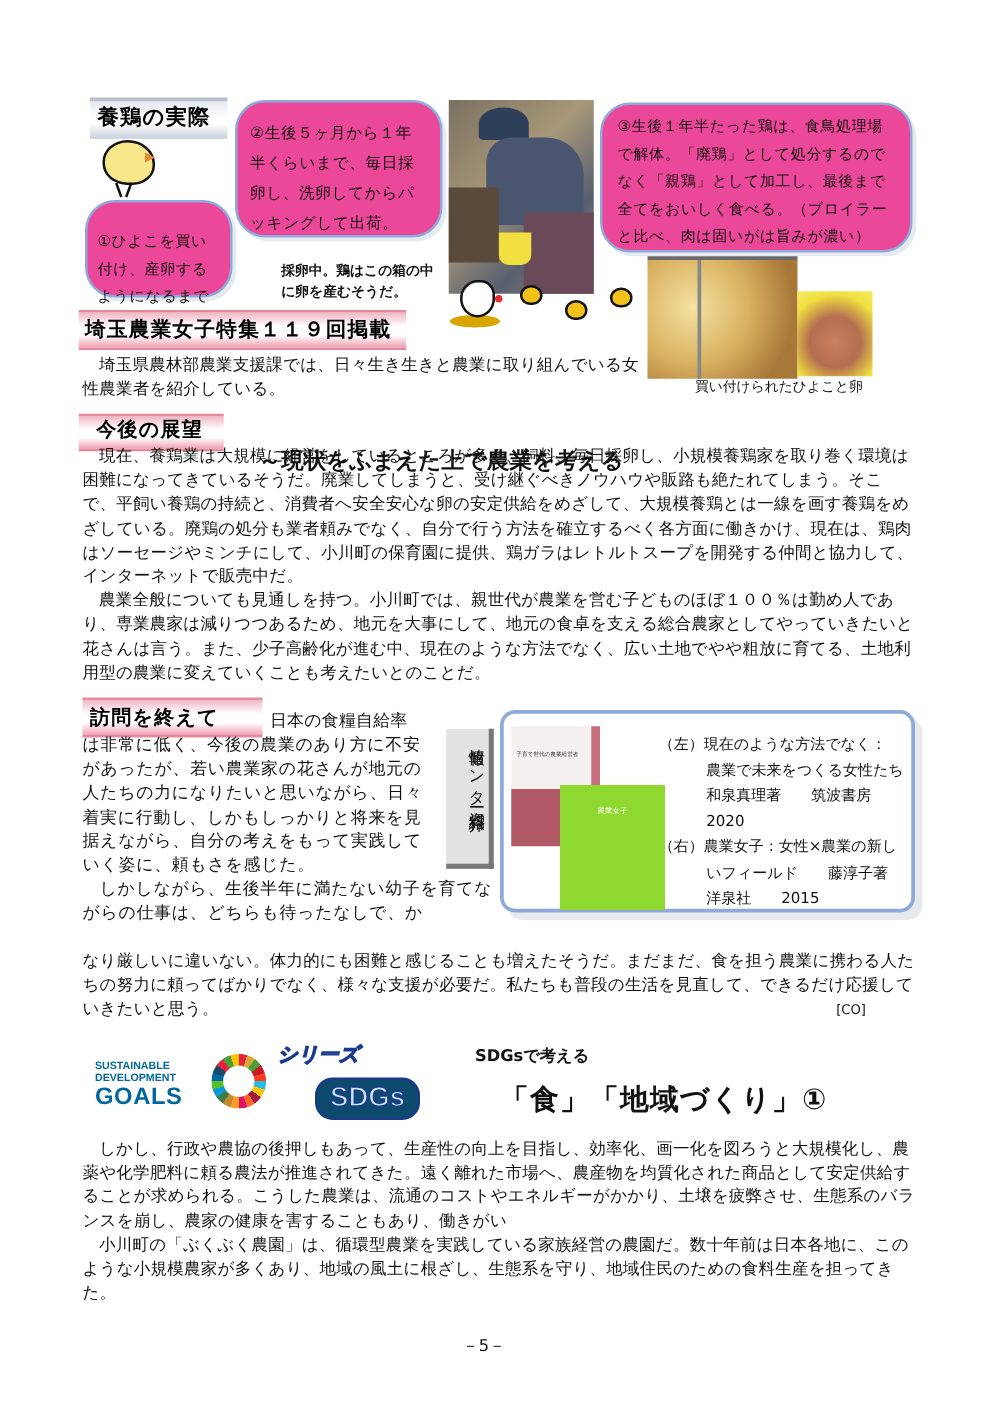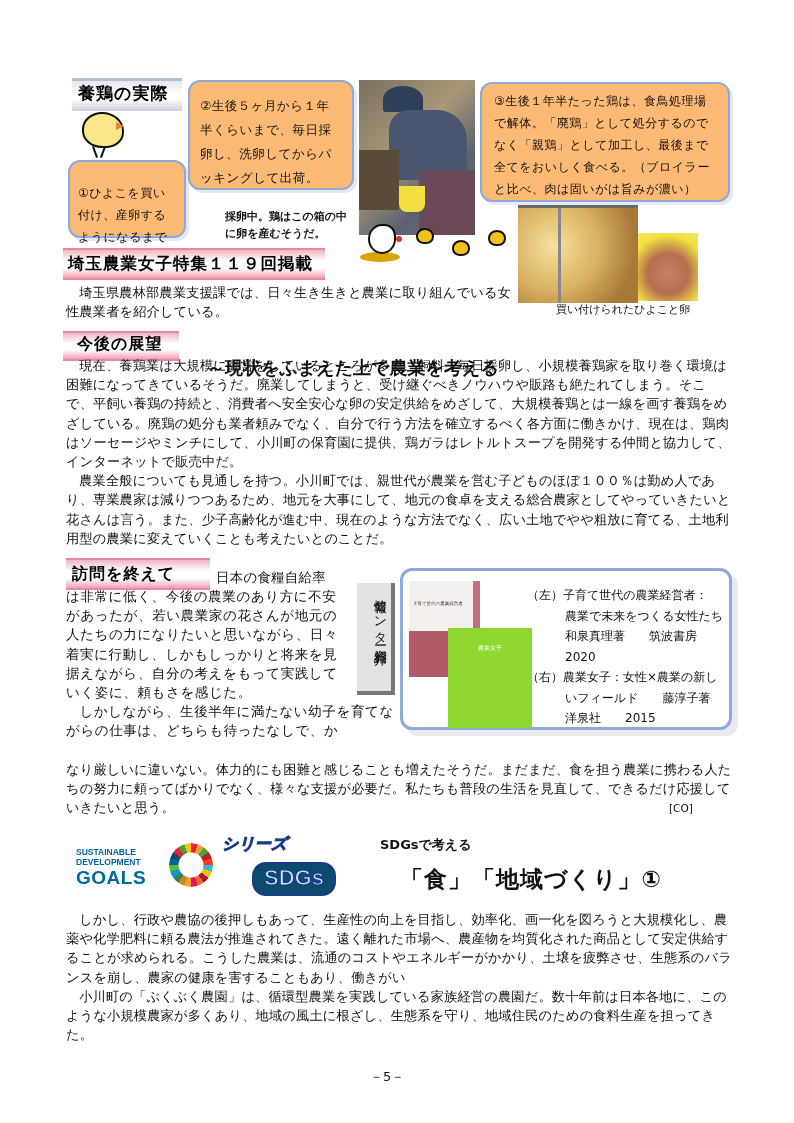--- a/index.html
+++ b/index.html
@@ -10,21 +10,21 @@
   .body-text p { margin:0; text-indent:1em; }
   .body-text p.noindent { text-indent:0; }
 
   
   .hbar-blue { background:linear-gradient(#e4e8f0 0%, #ffffff 45%, #ffffff 60%, #c9cfdb 100%);
                border-top:3px solid #b8c0d0; }
   .hbar-pink { background:linear-gradient(#f0b6c2 0%, #ffffff 40%, #ffffff 65%, #ef9fb2 100%);
                border-top:2px solid #e78aa0; border-bottom:2px solid #e78aa0; }
   .heading { font-weight:bold; font-size:17px; letter-spacing:1px; color:#000; white-space:nowrap; }
 
-  .bubble { border:2px solid #8eaadb; border-radius:12px; background:#fdba74;
+  .bubble { border:2px solid #8eaadb; border-radius:24px; background:#ec4899;
             box-shadow:3px 3px 0 #e6e9ee; font-size:12px; line-height:22px; padding:6px 10px;
             letter-spacing:0.5px; box-sizing:border-box; }
 
   .photo { background:linear-gradient(135deg,#7a7060,#a89878 40%,#5a6070 70%,#8a7a68); }
   .chicks { background:radial-gradient(circle at 30% 40%,#f6e2a0,#d8b060 45%,#a87838 80%); }
   .eggs { background:radial-gradient(circle at 50% 60%,#c98060,#b46e50 40%,#f0e040 75%,#f6ea60); }
 
   .chick { position:absolute; width:14px; height:12px; background:#f2c21a; border-radius:50% 50% 45% 45%;
            border:2px solid #111; }
   .hen { position:absolute; width:24px; height:26px; background:#fff; border:2px solid #111;
@@ -134,21 +134,21 @@
 <div class="abs info-tab" style="left:357px;top:583px;width:38px;height:112px;">情報センター資料紹介</div>
 
 <div class="abs bookbox" style="left:400px;top:568px;width:332px;height:162px;">
   <div class="abs book-left" style="left:6px;top:10px;width:64px;height:96px;">
     <div style="font-size:4.5px;color:#333;padding:20px 4px 0;">子育て世代の農業経営者</div>
   </div>
   <div class="abs book-right" style="left:45px;top:57px;width:84px;height:100px;">
     <div style="font-size:6px;color:#fff;text-align:center;padding-top:16px;">農業女子</div>
   </div>
   <div class="abs" style="left:124px;top:14px;width:205px;font-size:12px;line-height:20.5px;">
-    <div><span>（左）</span><span>子育て世代の農業経営者：</span></div>
+    <div><span>（左）</span><span>現在のような方法でなく：</span></div>
     <div style="padding-left:38px;">農業で未来をつくる女性たち</div>
     <div style="padding-left:38px;">和泉真理著　　筑波書房</div>
     <div style="padding-left:38px;">2020</div>
     <div><span>（右）</span><span>農業女子：女性×農業の新し</span></div>
     <div style="padding-left:38px;">いフィールド　　藤淳子著</div>
     <div style="padding-left:38px;">洋泉社　　2015</div>
   </div>
 </div>
 
 <div class="abs" style="left:76px;top:846px;width:160px;height:44px;">

